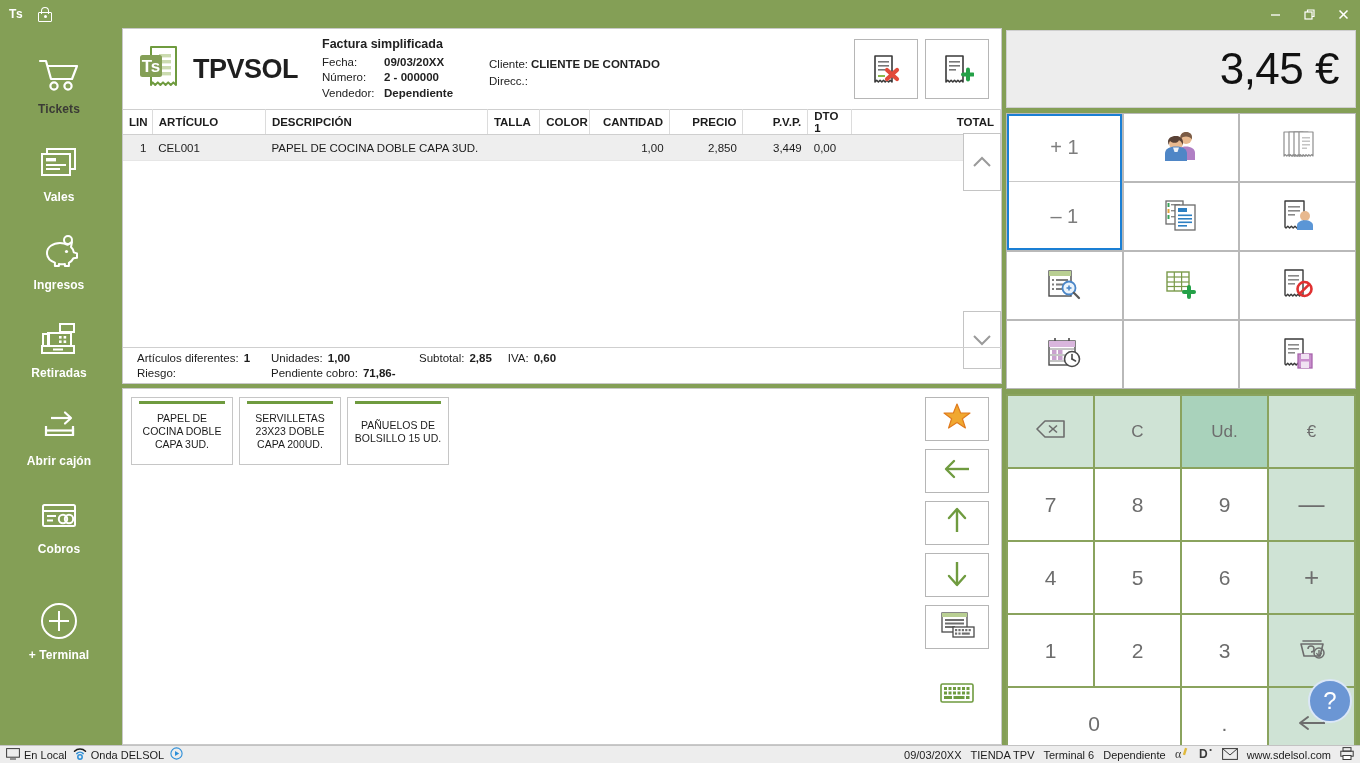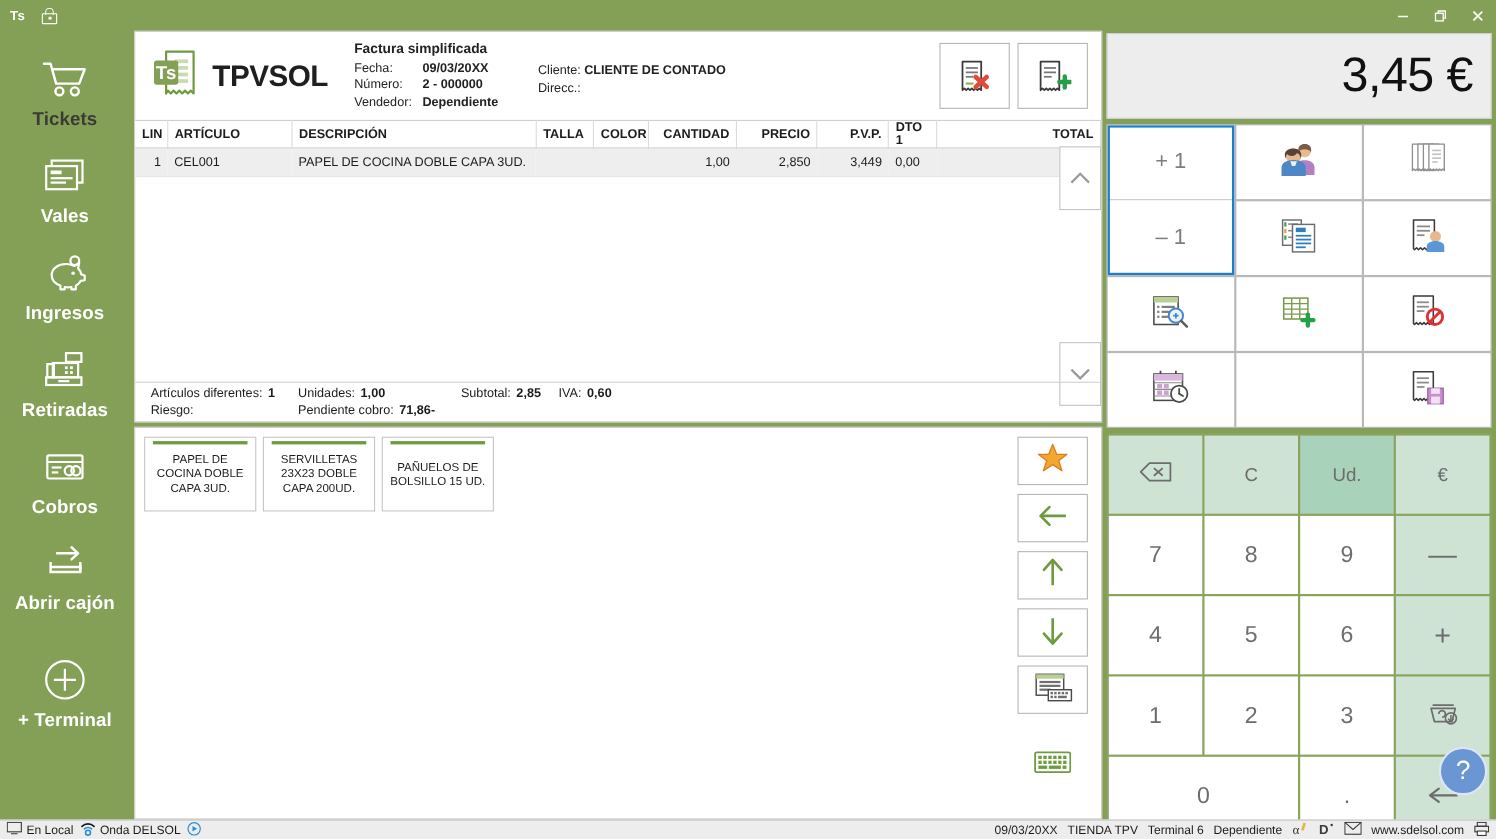--- a/index.html
+++ b/index.html
@@ -29,21 +29,21 @@
   .sidebar {
     position: absolute; left: 0; top: 28px; width: 118px; height: 717px;
     background: #849f56; padding-top: 12px;
   }
   .side-item {
     width: 118px; height: 88px;
     display: flex; flex-direction: column; align-items: center; justify-content: center;
     color: #ffffff; cursor: pointer;
   }
   .side-item .ic { height: 44px; display: flex; align-items: center; justify-content: center; }
-  .side-item .lb { font-size: 17px; font-weight: bold; margin-top: 5px; letter-spacing: .1px; }
+  .side-item .lb { font-size: 12px; font-weight: bold; margin-top: 5px; letter-spacing: .1px; }
   .side-item.tickets .lb { color: #3b3b36; }
   .side-item.opt { height: 80px; margin-top: 22px; }
 
   
   .doc {
     position: absolute; left: 122px; top: 28px; width: 880px; height: 356px;
     background: #ffffff; border: 1px solid #c9c9c9;
   }
   .doc-head { height: 80px; display: flex; align-items: center; position: relative; }
   .brand { display: flex; align-items: center; margin-left: 14px; }
@@ -230,42 +230,42 @@
           <rect x="22" y="19.4" width="2.6" height="2.6" fill="#fff"></rect>
             <rect x="26.6" y="19.4" width="2.6" height="2.6" fill="#fff"></rect>
         </svg>
       </span>
       <span class="lb">Retiradas</span>
     </div>
 
     <div class="side-item">
       <span class="ic">
         <svg width="44" height="36" viewBox="0 0 44 36">
+          <line x1="14" y1="9" x2="34" y2="9" stroke="#fff" stroke-width="2.2"></line>
+          <polyline points="28,3.5 34,9 28,14.5" fill="none" stroke="#fff" stroke-width="2.2" stroke-linecap="round" stroke-linejoin="round"></polyline>
+          <polyline points="9,17 9,26 36,26 36,19" fill="none" stroke="#fff" stroke-width="2.2"></polyline>
+          <line x1="9" y1="21.5" x2="36" y2="21.5" stroke="#fff" stroke-width="2.2"></line>
+          <line x1="36" y1="17" x2="36" y2="26" stroke="#fff" stroke-width="2.2"></line>
+        </svg>
+      </span>
+      <span class="lb">Abrir cajón</span>
+    </div>
+
+    <div class="side-item">
+      <span class="ic">
+        <svg width="44" height="36" viewBox="0 0 44 36">
           <rect x="6" y="8" width="32" height="21" rx="1.5" fill="none" stroke="#fff" stroke-width="2"></rect>
           <line x1="6" y1="14" x2="38" y2="14" stroke="#fff" stroke-width="2"></line>
           <rect x="10" y="18" width="9" height="2" fill="#fff"></rect>
           <rect x="10" y="22.5" width="6" height="2" fill="#fff"></rect>
           <circle cx="26" cy="22" r="4.2" fill="none" stroke="#fff" stroke-width="2"></circle>
           <circle cx="32" cy="22" r="4.2" fill="none" stroke="#fff" stroke-width="2"></circle>
         </svg>
       </span>
       <span class="lb">Cobros</span>
-    </div>
-
-    <div class="side-item">
-      <span class="ic">
-        <svg width="44" height="36" viewBox="0 0 44 36">
-          <line x1="14" y1="9" x2="34" y2="9" stroke="#fff" stroke-width="2.2"></line>
-          <polyline points="28,3.5 34,9 28,14.5" fill="none" stroke="#fff" stroke-width="2.2" stroke-linecap="round" stroke-linejoin="round"></polyline>
-          <polyline points="9,17 9,26 36,26 36,19" fill="none" stroke="#fff" stroke-width="2.2"></polyline>
-          <line x1="9" y1="21.5" x2="36" y2="21.5" stroke="#fff" stroke-width="2.2"></line>
-          <line x1="36" y1="17" x2="36" y2="26" stroke="#fff" stroke-width="2.2"></line>
-        </svg>
-      </span>
-      <span class="lb">Abrir cajón</span>
     </div>
 
 
     <div class="side-item opt">
       <span class="ic">
         <svg width="44" height="44" viewBox="0 0 44 44">
           <circle cx="22" cy="22" r="17" fill="none" stroke="#fff" stroke-width="2"></circle>
           <line x1="22" y1="12" x2="22" y2="32" stroke="#fff" stroke-width="2"></line>
           <line x1="12" y1="22" x2="32" y2="22" stroke="#fff" stroke-width="2"></line>
         </svg>

